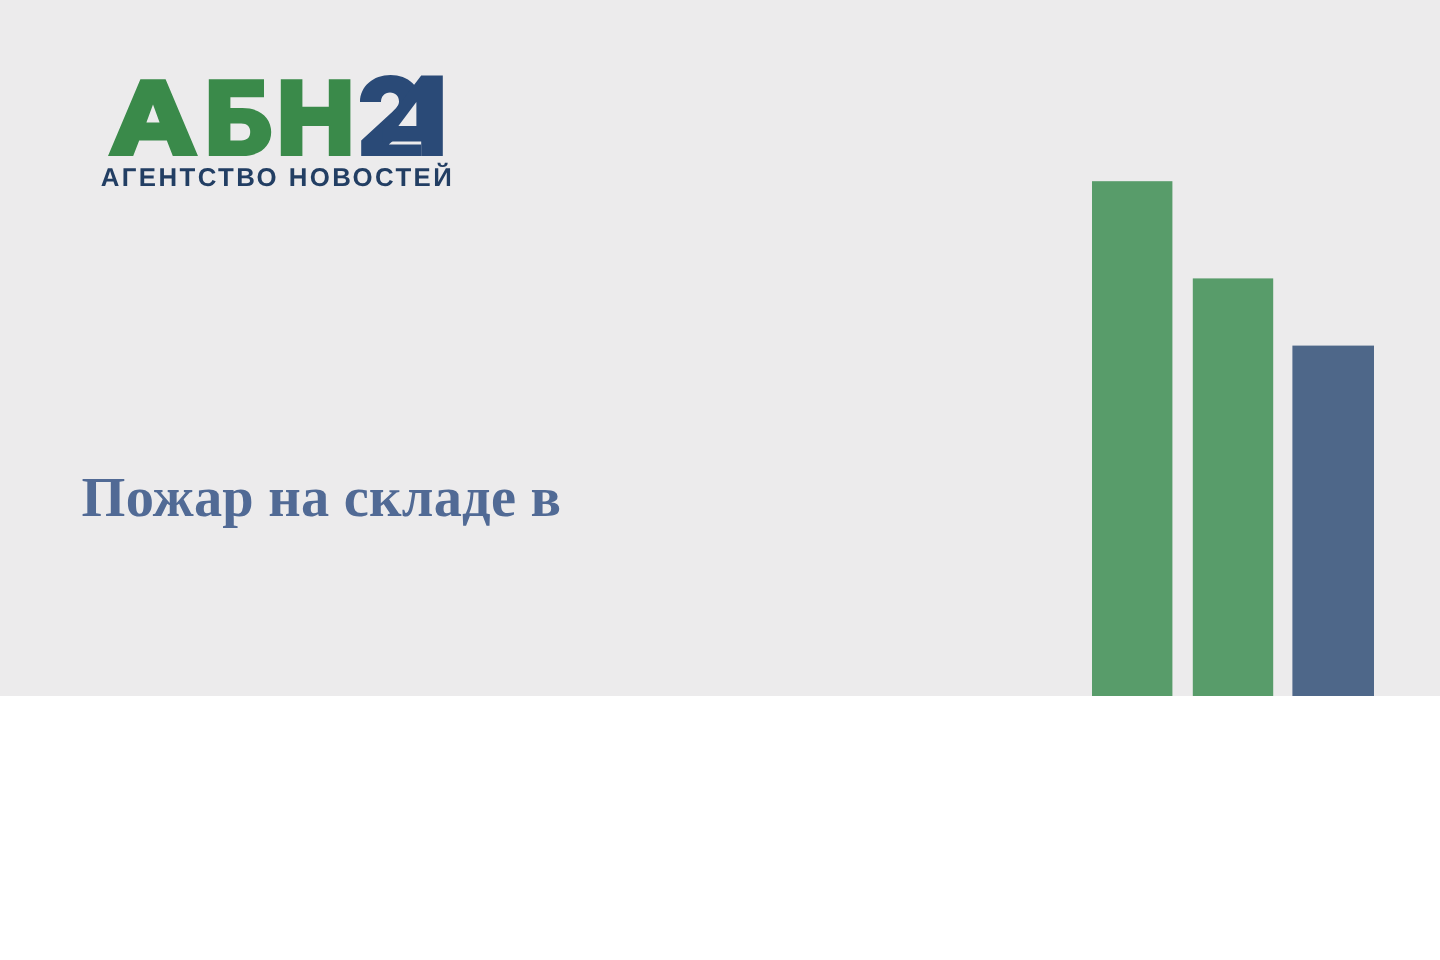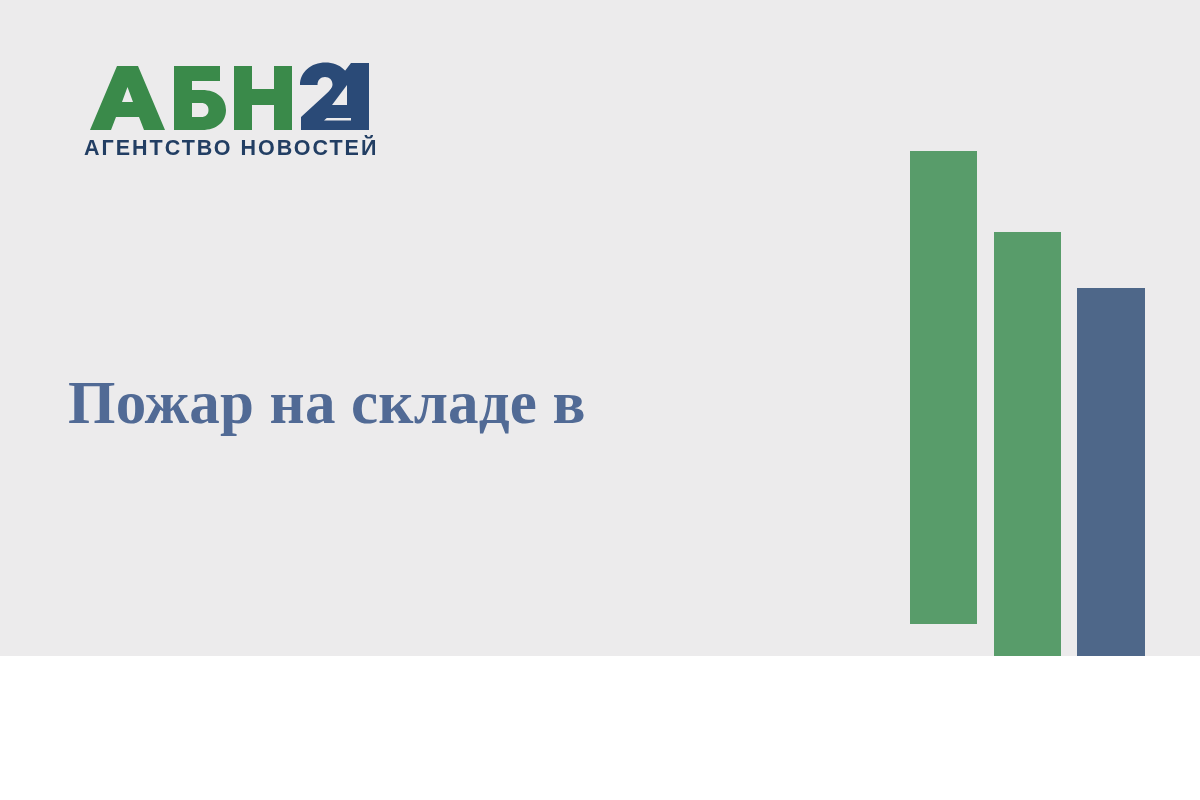--- a/index.html
+++ b/index.html
@@ -8,21 +8,21 @@
   }
   body {
     width: 1200px;
     height: 800px;
     overflow: hidden;
     font-family: "Liberation Sans", sans-serif;
   }
   .card {
     position: relative;
     width: 1200px;
-    height: 656px;
+    height: 580px;
     background: #ecebec;
     overflow: hidden;
   }
 
   
   .bars {
     position: absolute;
     inset: 0;
     pointer-events: none;
   }
@@ -68,25 +68,25 @@
     letter-spacing: 2.0px;
     color: #223e63;
     white-space: nowrap;
     line-height: 1;
   }
 
   
   .headline {
     position: absolute;
     left: 68px;
-    top: 360px;
+    top: 372px;
     width: 800px;
     font-family: "Liberation Serif", "DejaVu Serif", serif;
     font-weight: 700;
-    font-size: 61px;
+    font-size: 47px;
     line-height: 86px;
     color: #516a95;
     letter-spacing: 0.2px;
   }
   .headline-line {
     display: block;
     white-space: nowrap;
   }
 </style>
 </head>

